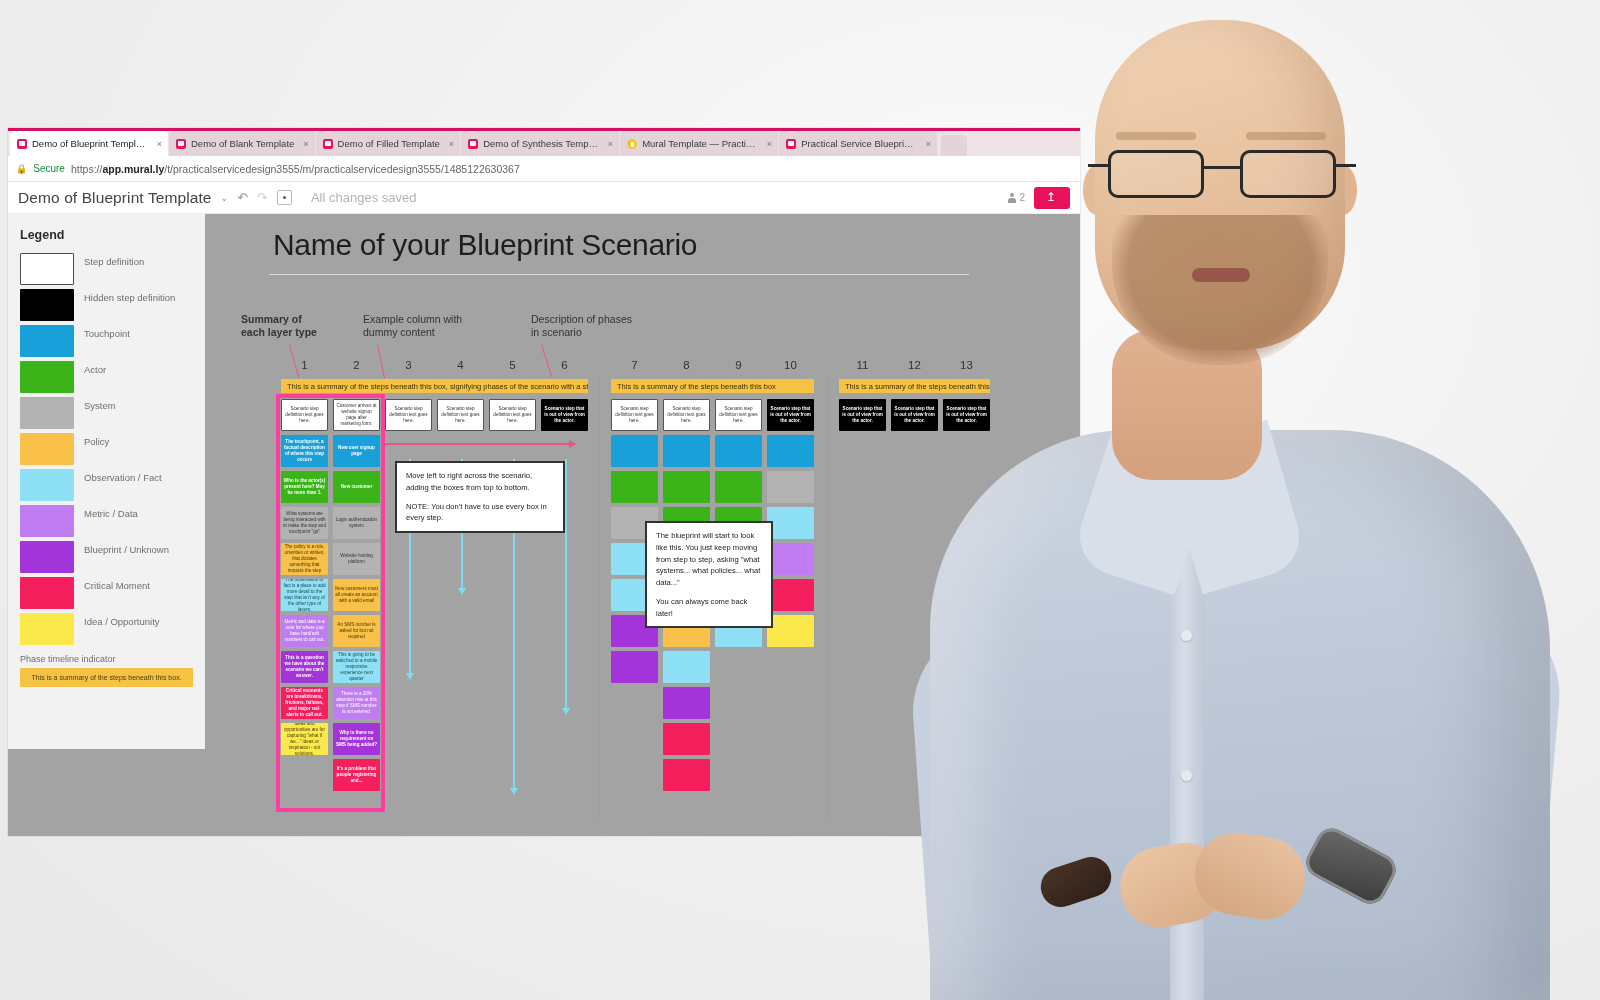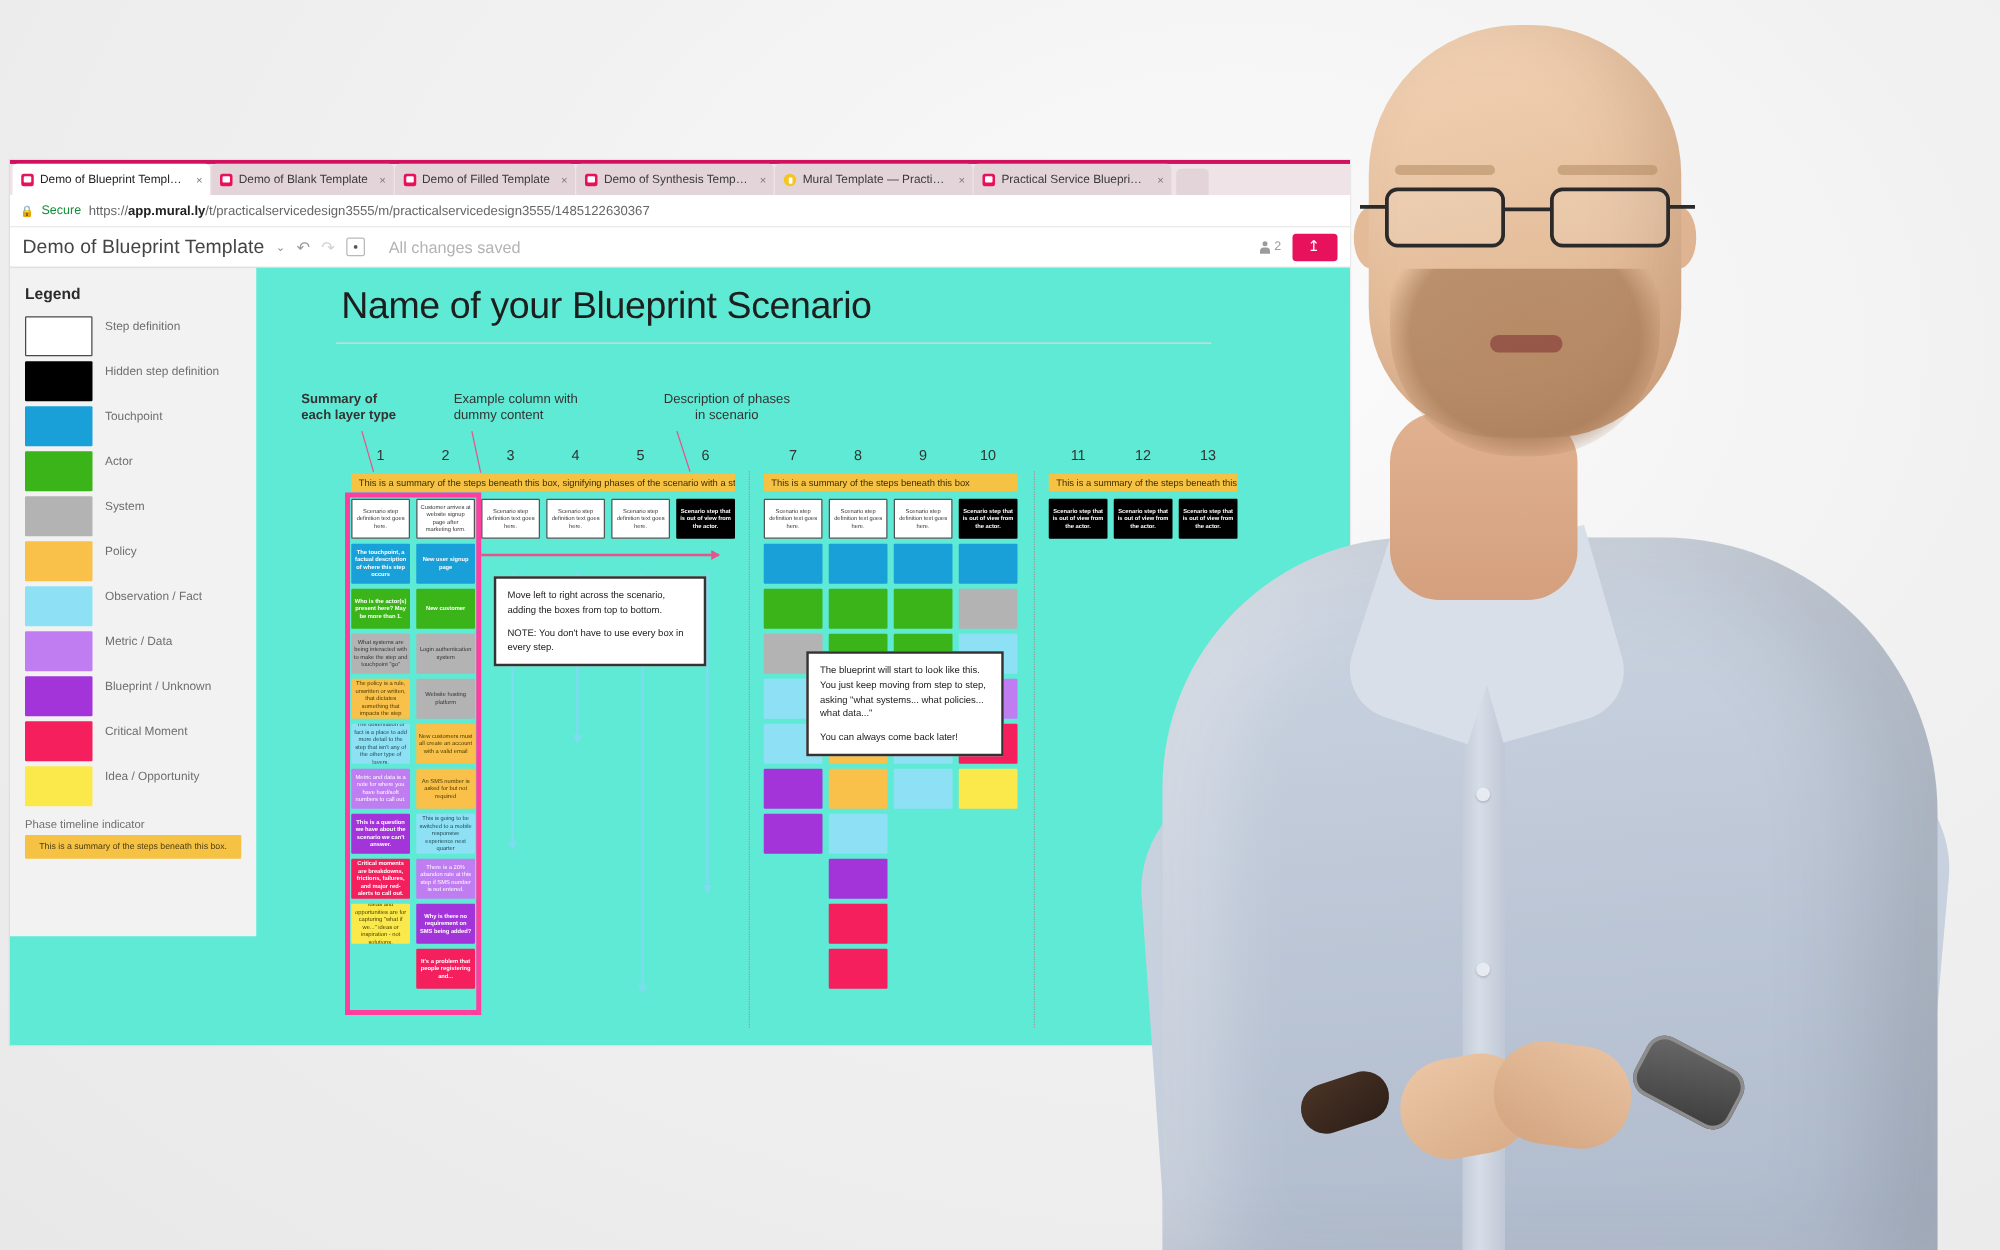--- a/index.html
+++ b/index.html
@@ -54,21 +54,21 @@
   .saved{font-size:13px;color:#b3b3b3;margin-left:10px;}
   .appbar-right{margin-left:auto;display:flex;align-items:center;gap:9px;}
   .people{font-size:10px;color:#9b9b9b;display:flex;align-items:center;gap:3px;}
   .person-glyph{width:8px;height:10px;position:relative;display:inline-block;}
   .person-glyph:before{content:"";position:absolute;left:2px;top:0;width:4px;height:4px;border-radius:50%;background:#9b9b9b;}
   .person-glyph:after{content:"";position:absolute;left:0;top:5px;width:8px;height:5px;border-radius:3px 3px 0 0;background:#9b9b9b;}
   .sharebtn{width:36px;height:22px;border-radius:3px;background:#e8115b;position:relative;}
   .sharebtn:after{content:"↥";color:#fff;font-size:12px;position:absolute;left:12px;top:3px;}
 
   
-  .canvas{position:relative;height:650px;background:#5eead4;overflow:hidden;}
+  .canvas{position:relative;height:650px;background:#a3a3a3;overflow:hidden;}
 
   
   .legend{position:absolute;left:0;top:0;width:197px;height:535px;background:#f2f2f2;
     padding:14px 12px 0 12px;}
   .legend h3{font-size:12.5px;color:#2c2c2c;font-weight:700;margin-bottom:11px;}
   .lrow{display:flex;align-items:flex-start;gap:10px;margin-bottom:4px;}
   .swatch{width:54px;height:32px;flex:0 0 auto;border-radius:1px;}
   .swatch.white{background:#fff;border:1.5px solid #4a4a4a;}
   .ltext{font-size:9.5px;color:#6e6e6e;padding-top:3px;line-height:1.2;}
   .ptl{font-size:9px;color:#6e6e6e;margin-top:9px;}
@@ -300,21 +300,21 @@
           <div class="anno" style="left: 0px; top: 0px; font-weight: bold;">
             <div>Summary of</div>
             <div>each layer type</div>
           </div>
           <div class="anno-line" style="left: 48px; top: 32px; height: 34px; transform: rotate(-16deg);"></div>
           <div class="anno" style="left: 122px; top: 0px;">
             <div>Example column with</div>
             <div>dummy content</div>
           </div>
           <div class="anno-line" style="left: 136px; top: 32px; height: 34px; transform: rotate(-12deg);"></div>
-          <div class="anno" style="left: 290px; top: 0px; text-align: center;">
+          <div class="anno" style="left: 290px; top: 0px;">
             <div>Description of phases</div>
             <div>in scenario</div>
           </div>
           <div class="anno-line" style="left: 300px; top: 32px; height: 34px; transform: rotate(-18deg);"></div>
         </div>
 
       <div class="gridwrap" id="gridwrap">
           <div class="colnum" style="left: 23.5px; top: 0px;">1</div>
           <div class="colnum" style="left: 75.5px; top: 0px;">2</div>
           <div class="colnum" style="left: 127.5px; top: 0px;">3</div>
@@ -395,21 +395,21 @@
           <div class="cell question" style="left: 394px; top: 328px; width: 47px; height: 32px;"></div>
           <div class="cell critical" style="left: 394px; top: 364px; width: 47px; height: 32px;"></div>
           <div class="cell critical" style="left: 394px; top: 400px; width: 47px; height: 32px;"></div>
           <div class="cell hidden-step" style="left: 570px; top: 40px; width: 47px; height: 32px;">Scenario step that is out of view from the actor.</div>
           <div class="cell hidden-step" style="left: 622px; top: 40px; width: 47px; height: 32px;">Scenario step that is out of view from the actor.</div>
           <div class="cell hidden-step" style="left: 674px; top: 40px; width: 47px; height: 32px;">Scenario step that is out of view from the actor.</div>
           <div class="notebox" style="left: 126px; top: 102px; width: 170px;">
             <p>Move left to right across the scenario, adding the boxes from top to bottom.</p>
             <p>NOTE: You don't have to use every box in every step.</p>
           </div>
-          <div class="notebox" style="left: 376px; top: 162px; width: 158px;">
+          <div class="notebox" style="left: 376px; top: 162px; width: 128px;">
             <p>The blueprint will start to look like this. You just keep moving from step to step, asking "what systems... what policies... what data..."</p>
             <p>You can always come back later!</p>
           </div>
         </div>
     </div>
   </div>
 </div>
 
 <div class="presenter">
   <div class="arm-l"></div>

